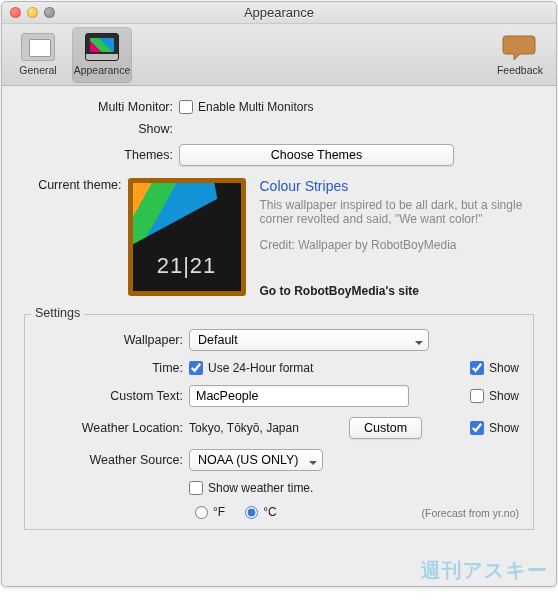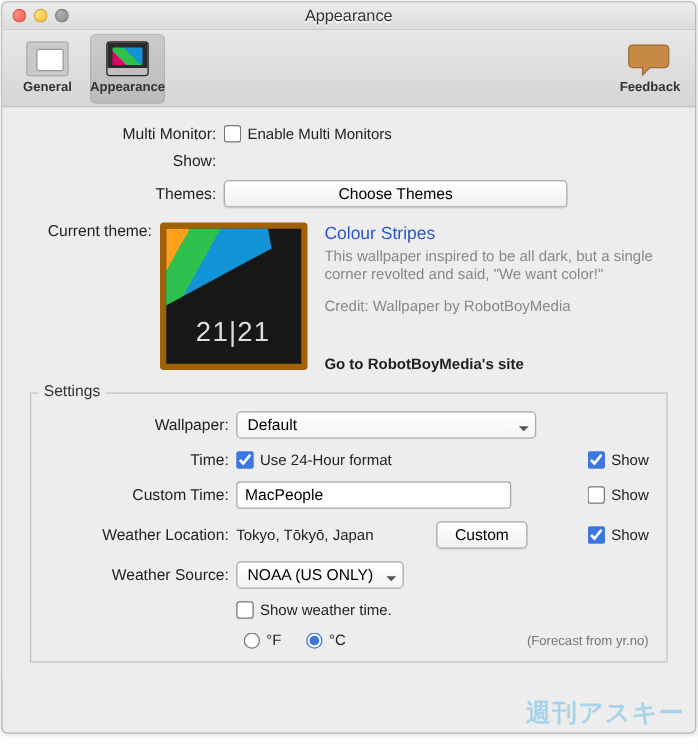--- a/index.html
+++ b/index.html
@@ -48,21 +48,21 @@
     display: flex;
     align-items: center;
     padding: 0 6px;
     gap: 4px;
   }
   .tb-item {
     width: 60px; height: 56px;
     display:flex; flex-direction:column; align-items:center; justify-content:center;
     gap:3px;
     border-radius:5px;
-    font-size:10.5px; color:#333;font-weight:bold;
+    font-size:10.5px; color:#333;
   }
   .tb-item.selected { background: rgba(0,0,0,0.12); box-shadow: inset 0 0 0 1px rgba(0,0,0,.08);}
   .tb-icon {
     width:34px; height:28px;
     border-radius:3px;
     position:relative;
   }
   .tb-icon.general {
     background:#c9c9c9;
     border:1px solid #aaa;
@@ -287,21 +287,21 @@
             <span>Use 24-Hour format</span>
           </label>
           <label class="right-show">
             <input type="checkbox" checked="" style="">
             <span>Show</span>
           </label>
         </div>
       </div>
 
       <div class="sg-row">
-        <div class="sg-lbl">Custom Time:</div>
+        <div class="sg-lbl">Custom Text:</div>
         <div class="sg-ctrl">
           <input type="text" value="MacPeople" style="">
           <label class="right-show">
             <input type="checkbox" style="">
             <span>Show</span>
           </label>
         </div>
       </div>
 
       <div class="sg-row">

